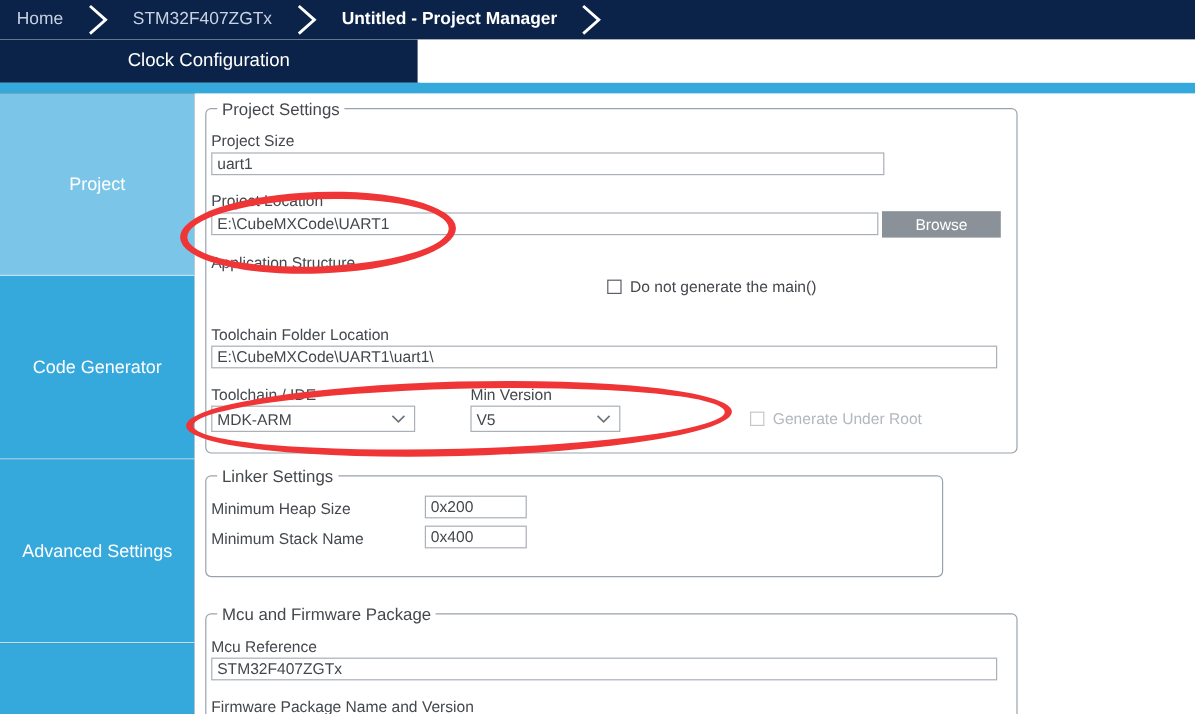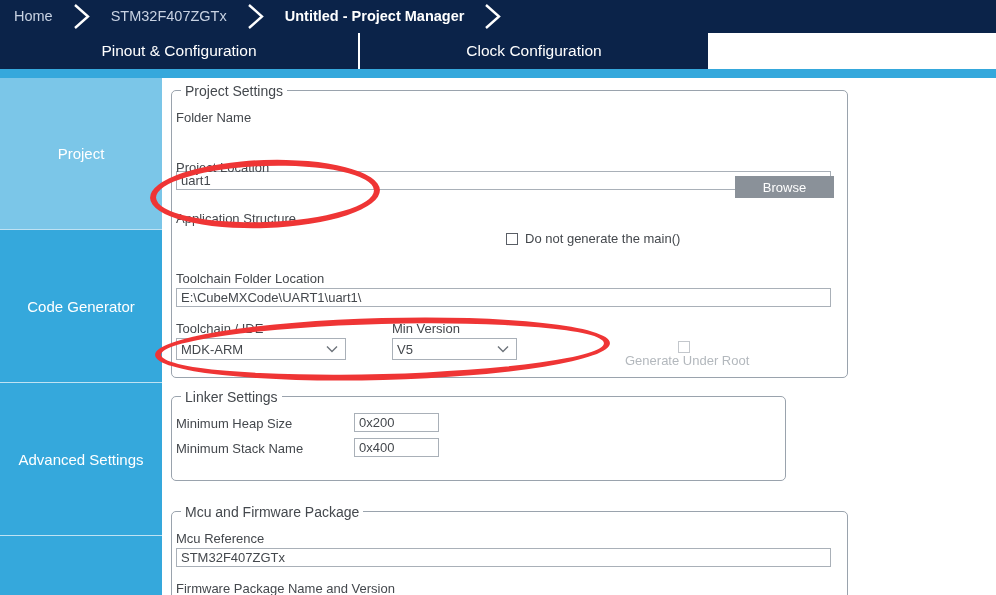--- a/index.html
+++ b/index.html
@@ -208,44 +208,44 @@
     </div>
     <div class="crumb active">Untitled - Project Manager</div>
     <div class="crumb-sep">
       <svg width="30" height="33" viewBox="0 0 30 33">
           <polyline points="8,5 21,16.5 8,28" fill="none" stroke="#ffffff" stroke-width="2.4"></polyline>
         </svg>
     </div>
   </div>
 
   <div class="tabbar">
-    <div class="tab t1">Pinout &amp; Configuration</div>
     <div class="tab t2">Clock Configuration</div>
   </div>
   <div class="tab-underline"></div>
 
   <div class="sidebar">
     <div class="side-item active s-project">Project</div>
     <div class="side-item s-codegen">Code Generator</div>
     <div class="side-item s-advanced">Advanced Settings</div>
     <div class="side-item s-partial"></div>
   </div>
 
   <div class="vdivider"></div>
 
   <div class="content">
 
     <div class="groupbox" id="gb-project">
       <div class="group-title">Project Settings</div>
     </div>
 
-    <div class="fld-label" style="left:14px; top:32px;">Folder Name</div>
-    <div class="textinput" style="left:14px; top:49px; width:655px;margin-top:44px;">uart1</div>
+    <div class="fld-label" style="left:14px; top:32px;">Project Size</div>
+    <div class="textinput" style="left:14px; top:49px; width:561px;">uart1</div>
 
     <div class="fld-label" style="left:14px; top:82px;">Project Location</div>
+    <div class="textinput" style="left:14px; top:99px; width:556px;">E:\CubeMXCode\UART1</div>
     <div class="btn-browse" style="left:573px; top:98px; width:99px;">Browse</div>
 
     <div class="fld-label" style="left:14px; top:133px;">Application Structure</div>
     <div class="checkrow" style="left:344px; top:153px;">
       <span class="checkbox"></span>
       <span>Do not generate the main()</span>
     </div>
 
     <div class="fld-label" style="left:14px; top:193px;">Toolchain Folder Location</div>
     <div class="textinput" style="left:14px; top:210px; width:655px;">E:\CubeMXCode\UART1\uart1\</div>
@@ -263,21 +263,21 @@
     <div class="fld-label" style="left:230px; top:243px;">Min Version</div>
     <div class="dropdown" style="left:230px; top:260px; width:125px;">
       <span class="dd-text">V5</span>
       <span class="dd-arrow">
         <svg width="12" height="8" viewBox="0 0 12 8">
             <polyline points="1,1.5 6,6.5 11,1.5" fill="none" stroke="#6e747b" stroke-width="1.4"></polyline>
           </svg>
       </span>
     </div>
 
-    <div class="checkrow disabled" style="left:463px; top:263px;flex-direction:column;">
+    <div class="checkrow disabled" style="left:463px; top:263px;">
       <span class="checkbox"></span>
       <span>Generate Under Root</span>
     </div>
 
     <div class="groupbox" id="gb-linker">
       <div class="group-title">Linker Settings</div>
     </div>
 
     <div class="fld-label" style="left:14px; top:338px;">Minimum Heap Size</div>
     <div class="textinput" style="left:192px; top:335px; width:85px;">0x200</div>

